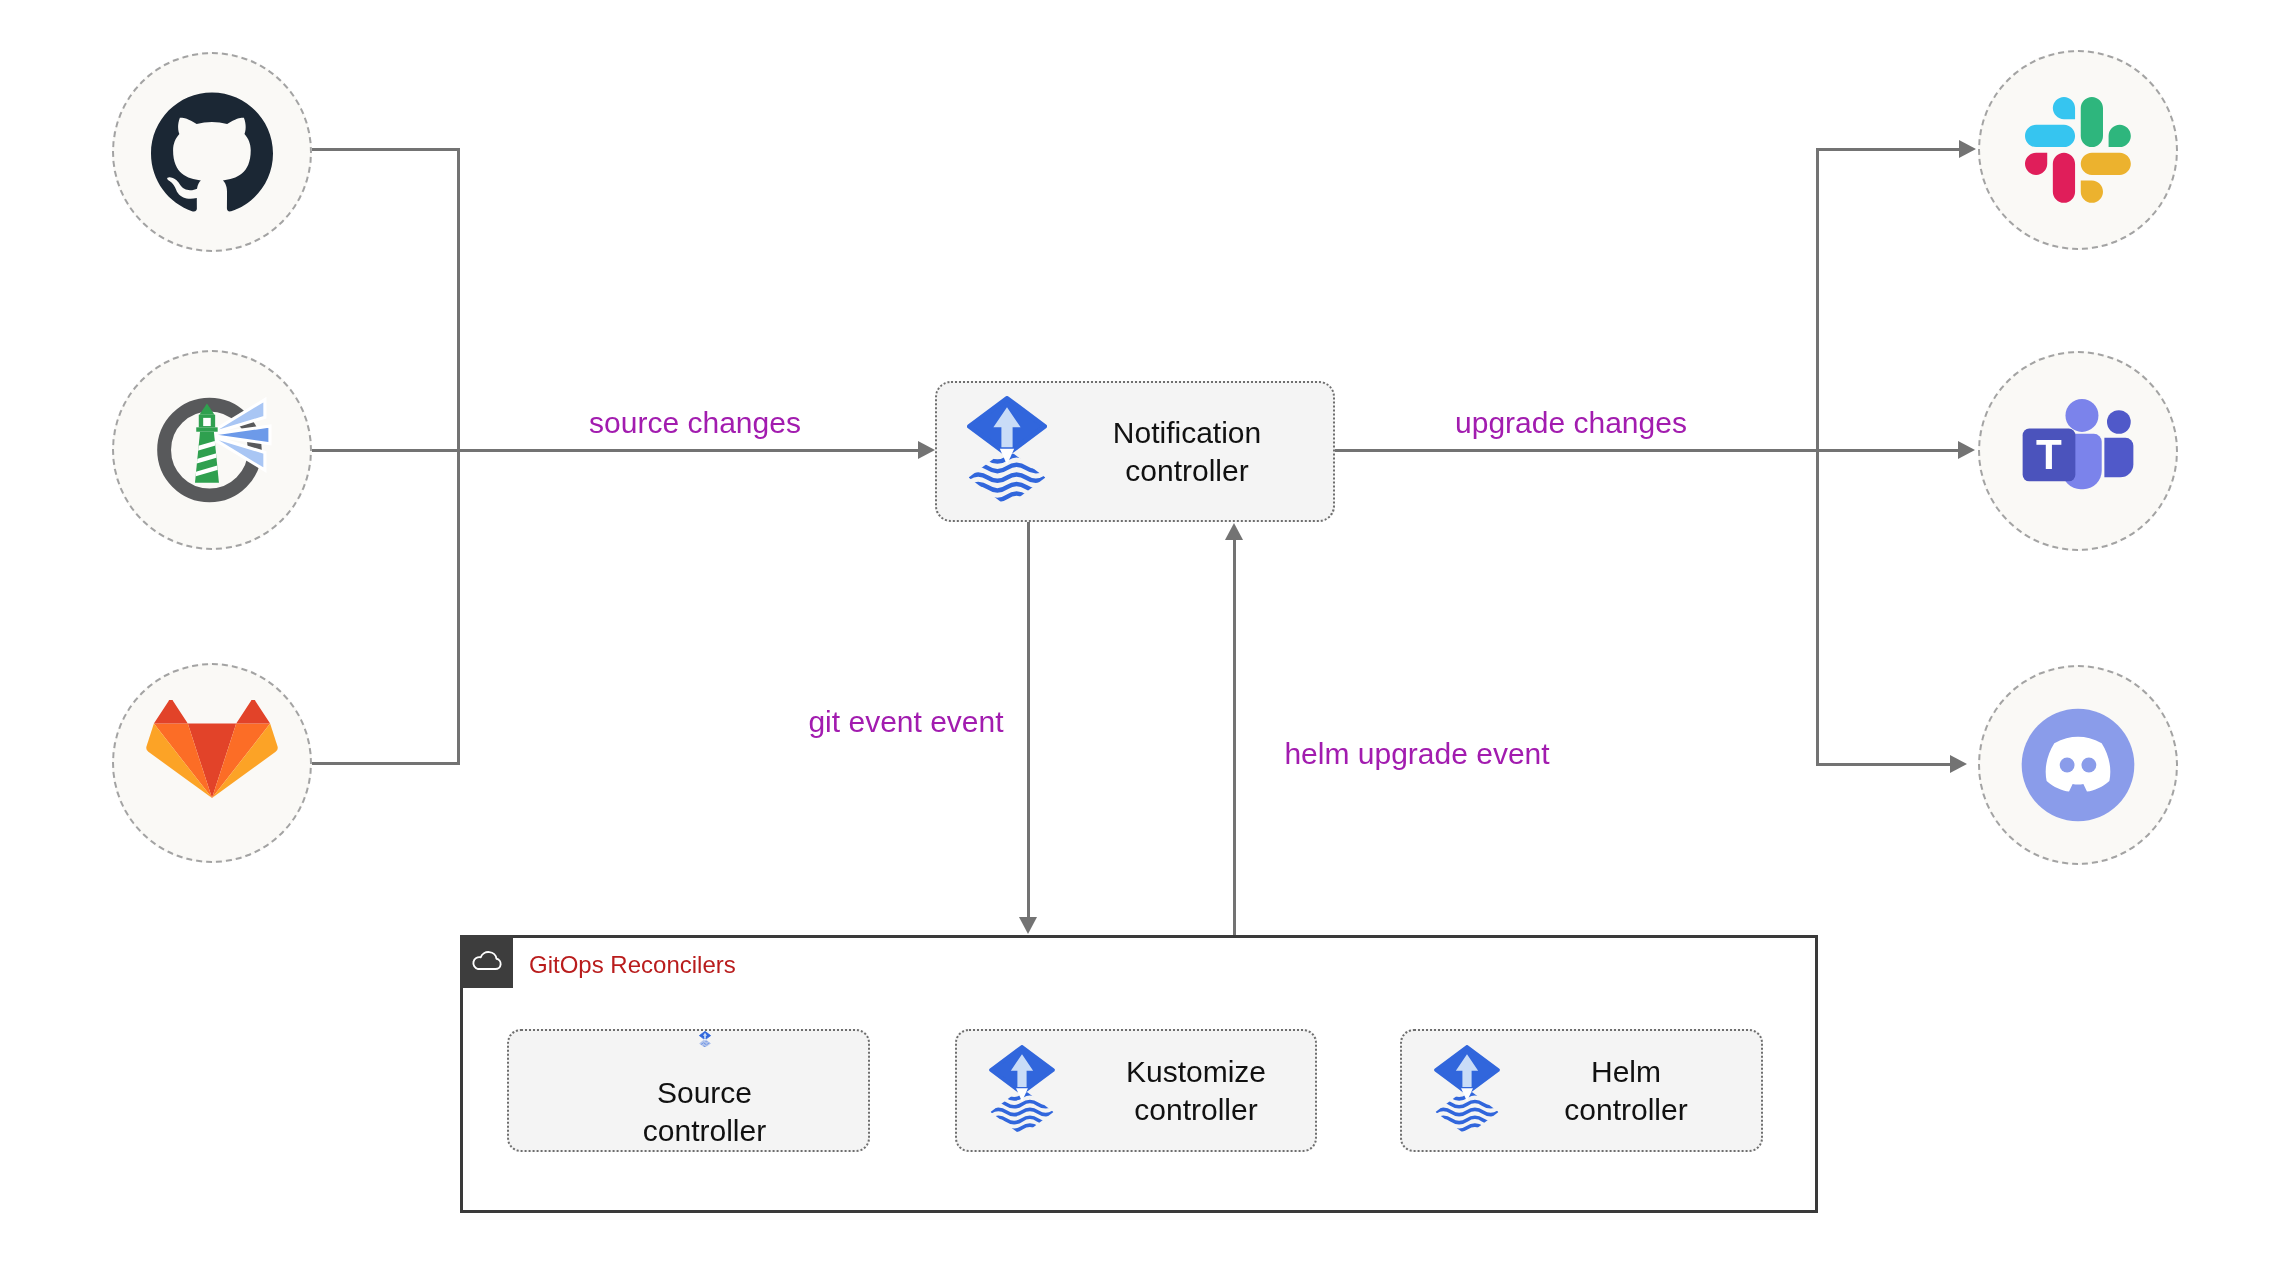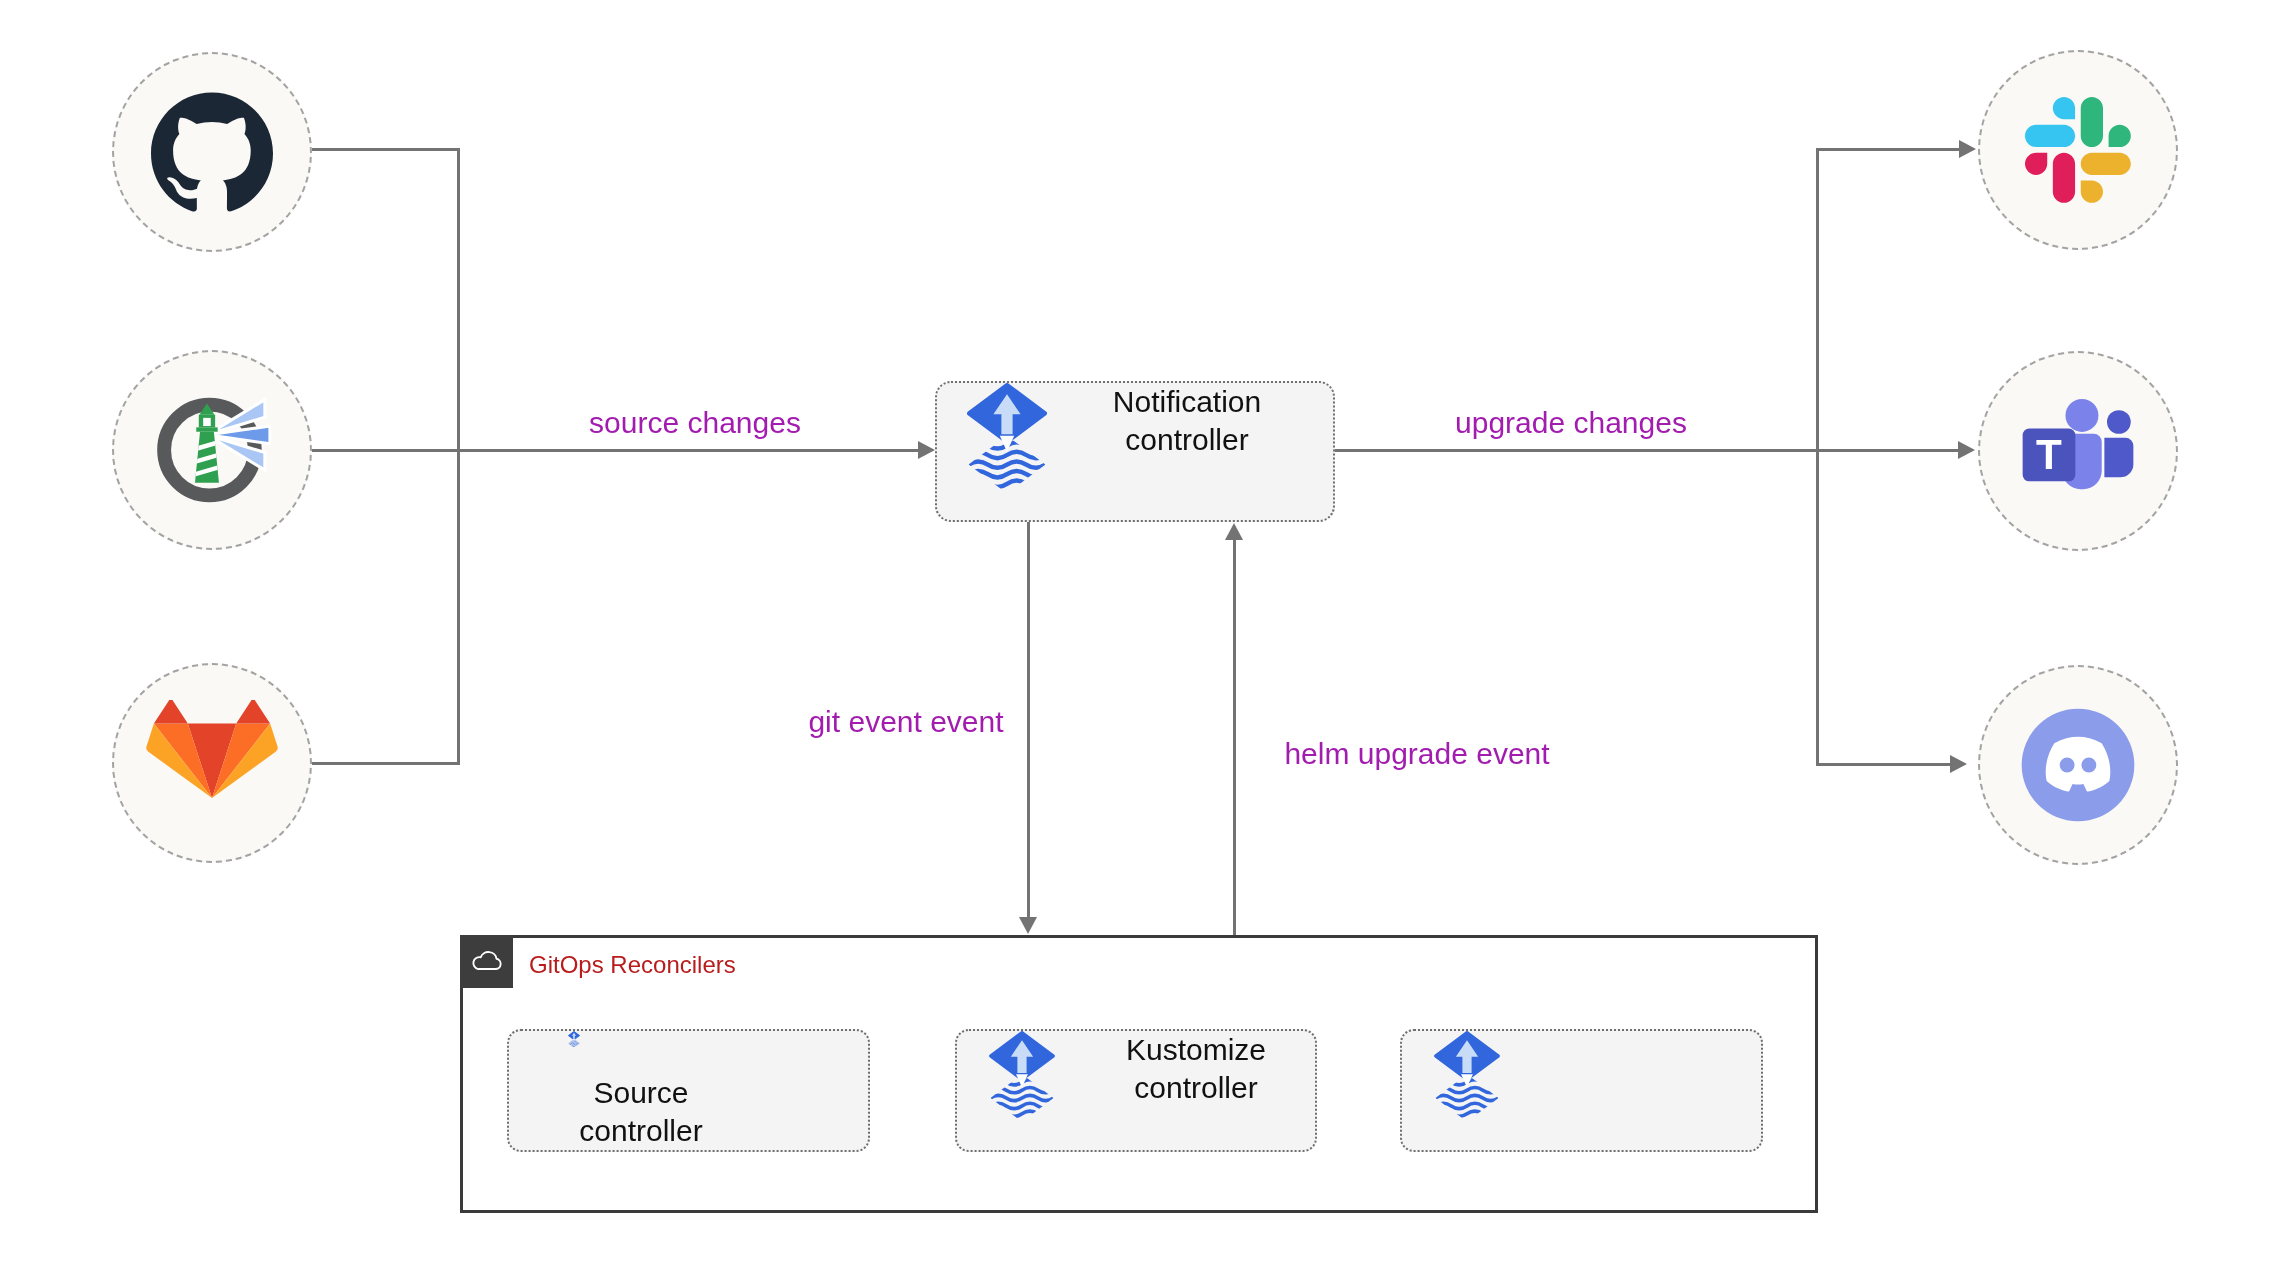--- a/index.html
+++ b/index.html
@@ -11,21 +11,21 @@
   .ah{position:absolute;width:0;height:0;border-style:solid;}
   .ah-right{border-width:9px 0 9px 17px;border-color:transparent transparent transparent #737373;}
   .ah-down{border-width:17px 9px 0 9px;border-color:#737373 transparent transparent transparent;}
   .ah-up{border-width:0 9px 17px 9px;border-color:transparent transparent #737373 transparent;}
   
   .node-circle{position:absolute;width:200px;height:200px;border-radius:50%;
                border:2px dashed #a3a3a3;background:#faf9f6;box-sizing:border-box;
                display:flex;align-items:center;justify-content:center;}
   
   .ctrl-box{position:absolute;background:#f4f4f4;border:2px dotted #6e6e6e;border-radius:16px;
-            box-sizing:border-box;display:flex;}
+            box-sizing:border-box;display:flex;align-items:center;}
   .ctrl-label{font-size:30px;line-height:38px;color:#111;text-align:center;}
   
   .edge-label{position:absolute;transform:translate(-50%,-50%);font-size:30px;color:#a21caf;
               white-space:nowrap;background:#ffffff;padding:0 6px;}
   
   #gitops-box{position:absolute;left:460px;top:935px;width:1358px;height:278px;
               border:3px solid #3a3a3a;background:#ffffff;box-sizing:border-box;}
   #gitops-tab{position:absolute;left:-3px;top:-3px;width:53px;height:53px;background:#3d3d3d;
               display:flex;align-items:center;justify-content:center;}
   #gitops-title{position:absolute;left:66px;top:13px;font-size:24px;color:#b91c1c;white-space:nowrap;}
@@ -188,15 +188,16 @@
     <svg width="66" height="92">
         <use href="#flux-logo"></use>
       </svg>
     <div class="ctrl-label" style="width:200px;">Kustomize controller</div>
   </div>
 
   <div class="ctrl-box" style="left:1400px;top:1029px;width:363px;height:123px;padding-left:32px;gap:26px;border-radius:14px;">
     <svg width="66" height="92">
         <use href="#flux-logo"></use>
       </svg>
+    <div class="ctrl-label" style="width:200px;">Helm controller</div>
   </div>
 
 </div>
 
 </body></html>

